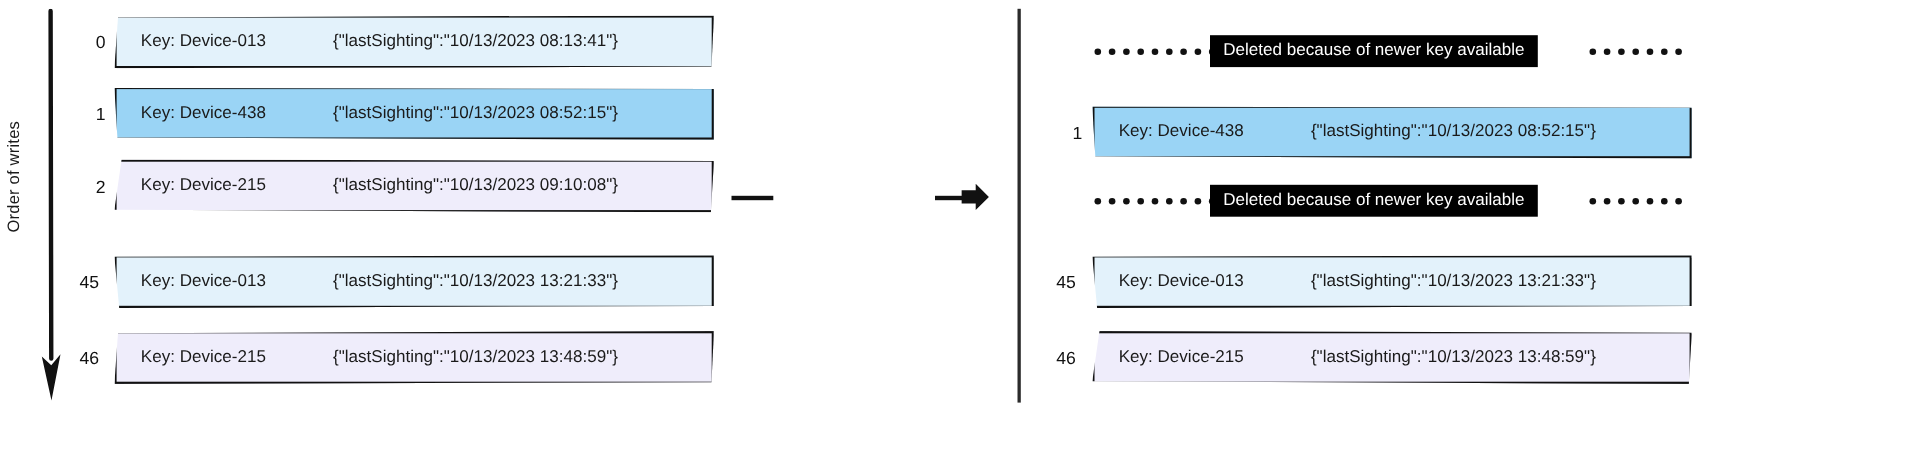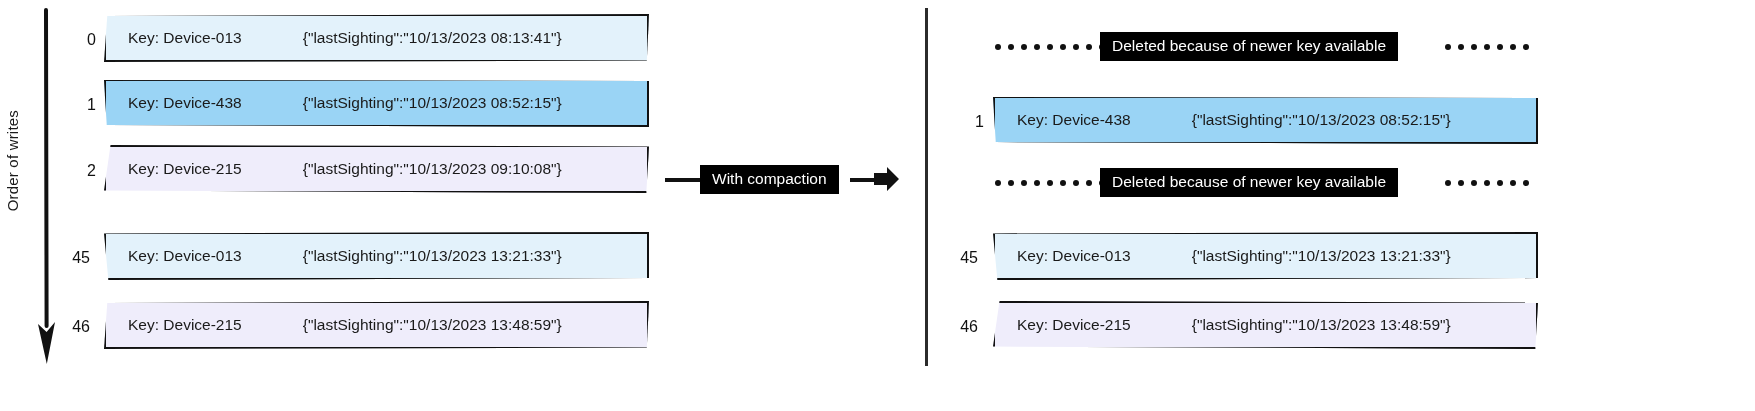--- a/index.html
+++ b/index.html
@@ -102,21 +102,20 @@
     </div>
 
     <div class="row-index" style="left:-6px;top:301px;">46</div>
     <div class="record sk1" style="left:44px;top:301px;width:545px;background:#efedfb;">
       <span class="cell-key" style="margin-left:22px;">Key: Device-215</span>
       <span class="cell-val" style="margin-left:61px;">{"lastSighting":"10/13/2023 13:48:59"}</span>
     </div>
   </div>
 
   <div class="arrow-line" style="left:665px;top:178px;width:38px;"></div>
-  <div class="callout" style="left:700px;top:165px;">With compaction</div>
   <div class="arrow-line" style="left:850px;top:178px;width:30px;"></div>
   <svg style="position:absolute;left:874px;top:166px;width:26px;height:26px;" viewBox="0 0 26 26">
     <path d="M0 7 L13 7 L13 1 L25 13 L13 25 L13 19 L0 19 Z" fill="#111"></path>
   </svg>
 
   <div class="divider"></div>
 
   <div class="panel" id="panel-right">
 
     <div class="dots" id="dots-a-left" style="left:65px;top:44px;width:110px;">

